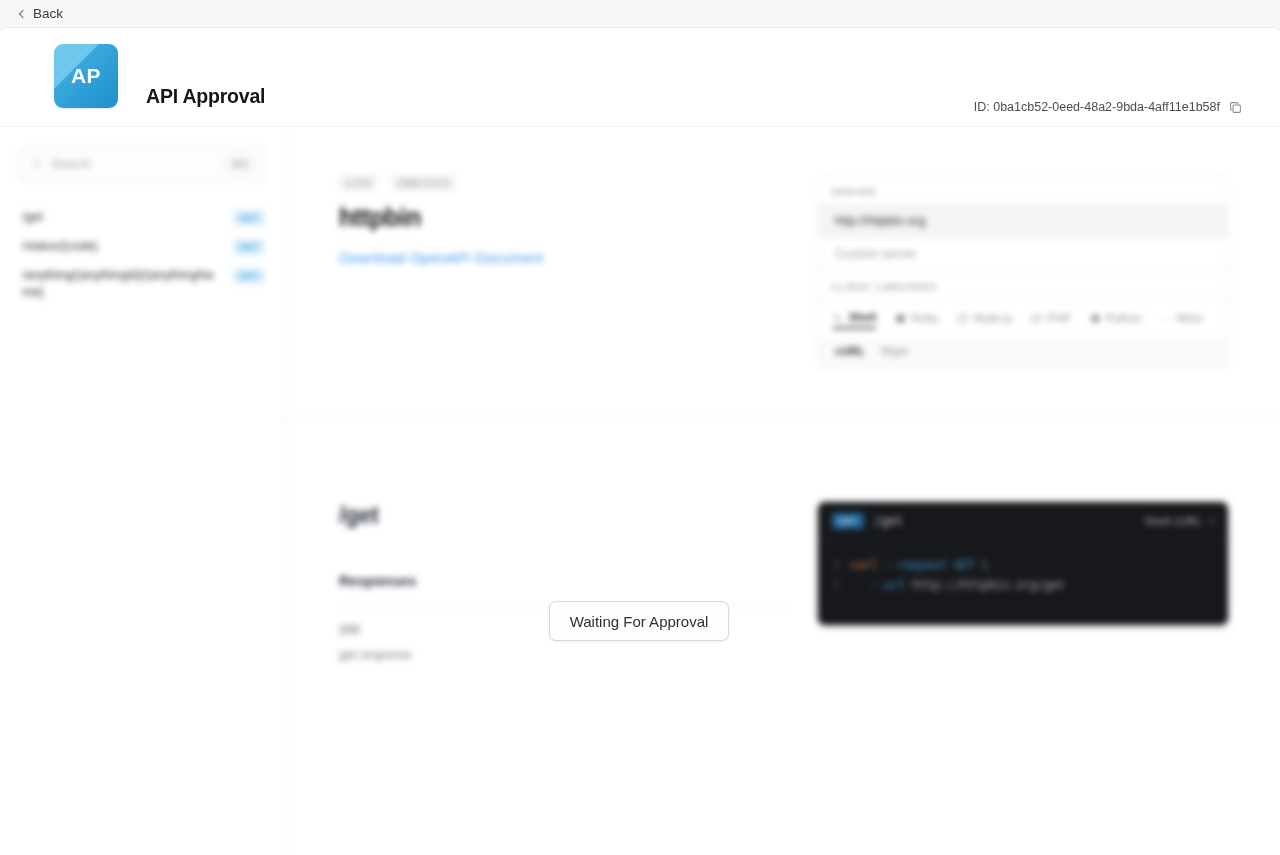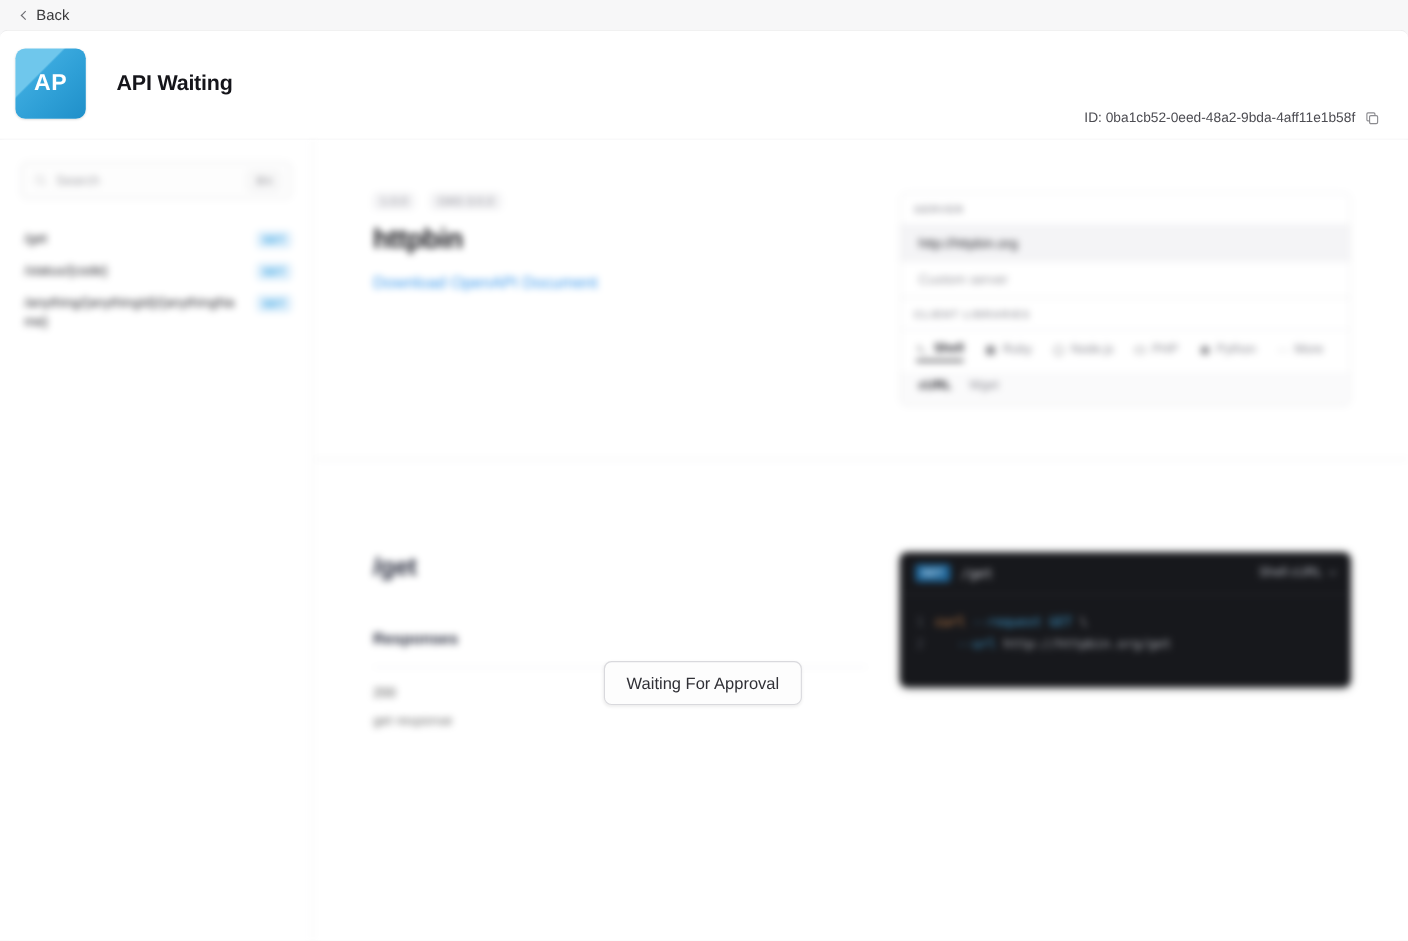--- a/index.html
+++ b/index.html
@@ -33,38 +33,39 @@
   .header-card {
     position: relative;
     margin: 0 0 0 0;
     background: #fff;
     height: 100px;
     border-top: 1px solid #ececed;
     border-bottom: 1px solid #e8e8ea;
     border-radius: 7px 7px 0 0;
   }
   .header-inner {
-    display: flex; align-items: center;
+    display: flex; align-items: flex-end;
     padding: 16px 0 0 14px;
+    margin-left: 40px;
   }
   .logo {
     width: 64px; height: 64px; border-radius: 9px;
     background: linear-gradient(135deg,#6fc7ec 0%,#6fc7ec 34%,#39a8dd 36%,#2e9fd6 60%,#1f8fc9 100%);
     display: flex; align-items: center; justify-content: center;
     color: #fff; font-size: 21px; font-weight: 600;
     letter-spacing: .5px;
     box-shadow: 0 1px 2px rgba(0,0,0,.12);
   }
   .prod-title {
     margin-left: 28px;
     font-size: 19.5px; font-weight: 700; color: #15151a;
     letter-spacing: -.2px;
   }
   .id-row {
-    position: absolute; right: 26px; bottom: 12px;
+    position: absolute; right: 38px; bottom: 12px;
     display: flex; align-items: center; gap: 9px;
     font-size: 12.5px; color: #4c4c52;
   }
   .copy-ico { width: 13px; height: 13px; cursor: pointer; opacity:.75 }
 
   
   .body-wrap {
     position: relative;
     height: 728px;
     background: #fff;
@@ -246,21 +247,21 @@
     <span class="chev"></span>
     <span>Back</span>
   </div>
 </div>
 
 <div class="header-card">
   <div class="header-inner">
     <div class="logo">
       <span>AP</span>
     </div>
-    <div class="prod-title">API Waiting</div>
+    <div class="prod-title">API Approval</div>
   </div>
   <div class="id-row">
     <span>ID: 0ba1cb52-0eed-48a2-9bda-4aff11e1b58f</span>
     <svg class="copy-ico" viewBox="0 0 16 16">
       <rect x="5" y="5" width="9" height="9" rx="1.5" fill="none" stroke="#66666c" stroke-width="1.3"></rect>
       <path d="M11 4.3V3.2A1.2 1.2 0 0 0 9.8 2H3.2A1.2 1.2 0 0 0 2 3.2v6.6A1.2 1.2 0 0 0 3.2 11h1.1" fill="none" stroke="#66666c" stroke-width="1.3"></path>
     </svg>
   </div>
 </div>
 

